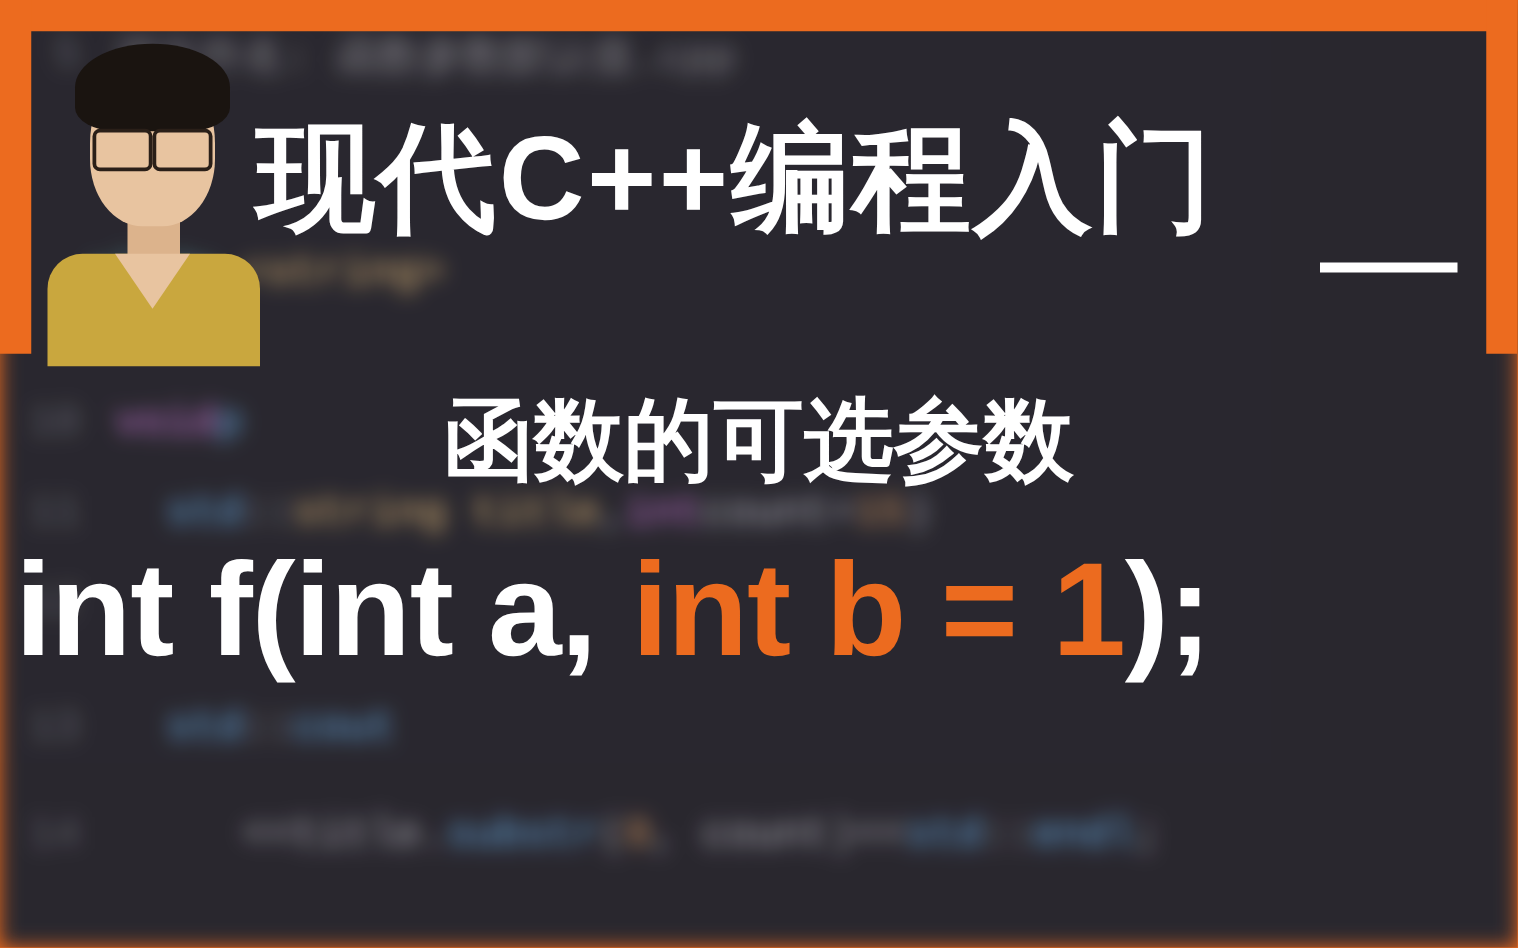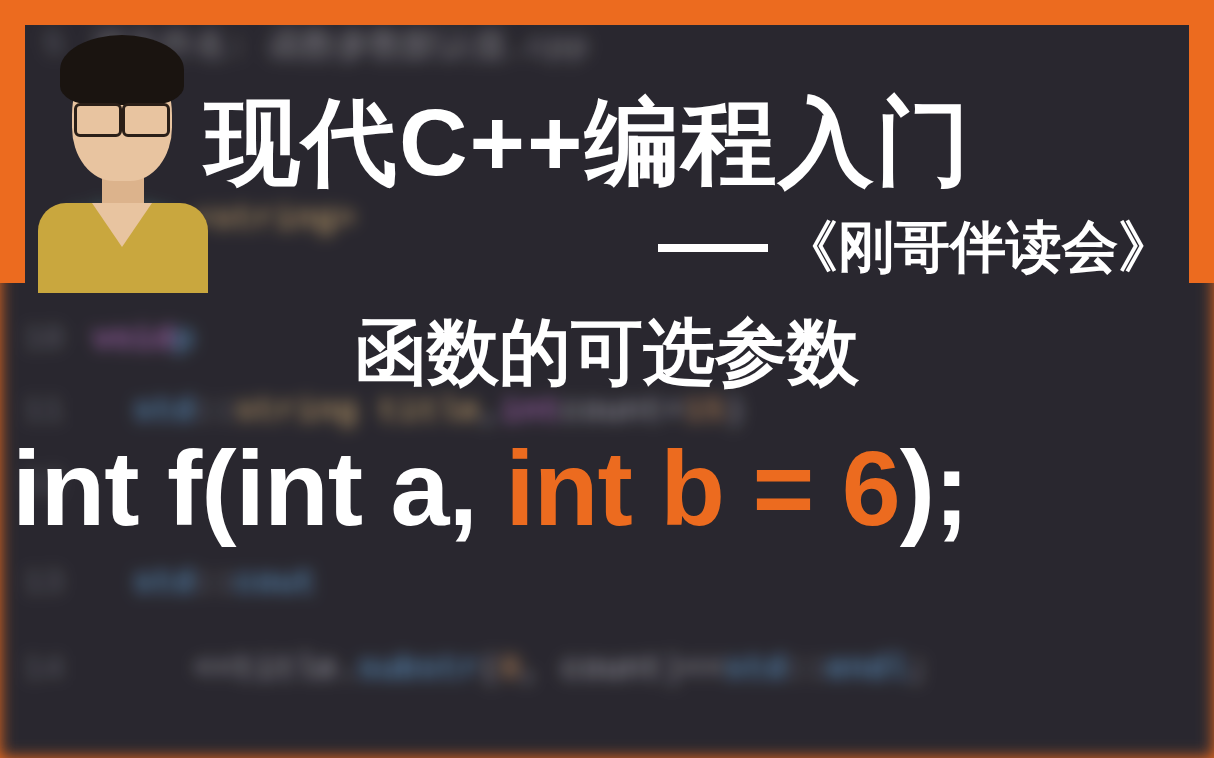--- a/index.html
+++ b/index.html
@@ -219,22 +219,21 @@
   <div class="head"></div>
   <div class="hair"></div>
   <div class="glasses"></div>
   <div class="vee"></div>
 </div>
 
 <div class="title-cpp">现代C++编程入门</div>
 
 <div class="subtitle">
   <span class="dash"></span>
-  <span>《刚哥伴读会》</span>
 </div>
 
 <div class="dark-panel"></div>
 
 <div class="topic">函数的可选参数</div>
 
 <div class="sig">
-  <span>int f(int a, </span><span class="orange">int b = 6</span><span>);</span>
+  <span>int f(int a, </span><span class="orange">int b = 1</span><span>);</span>
 </div>
 
 </body></html>

